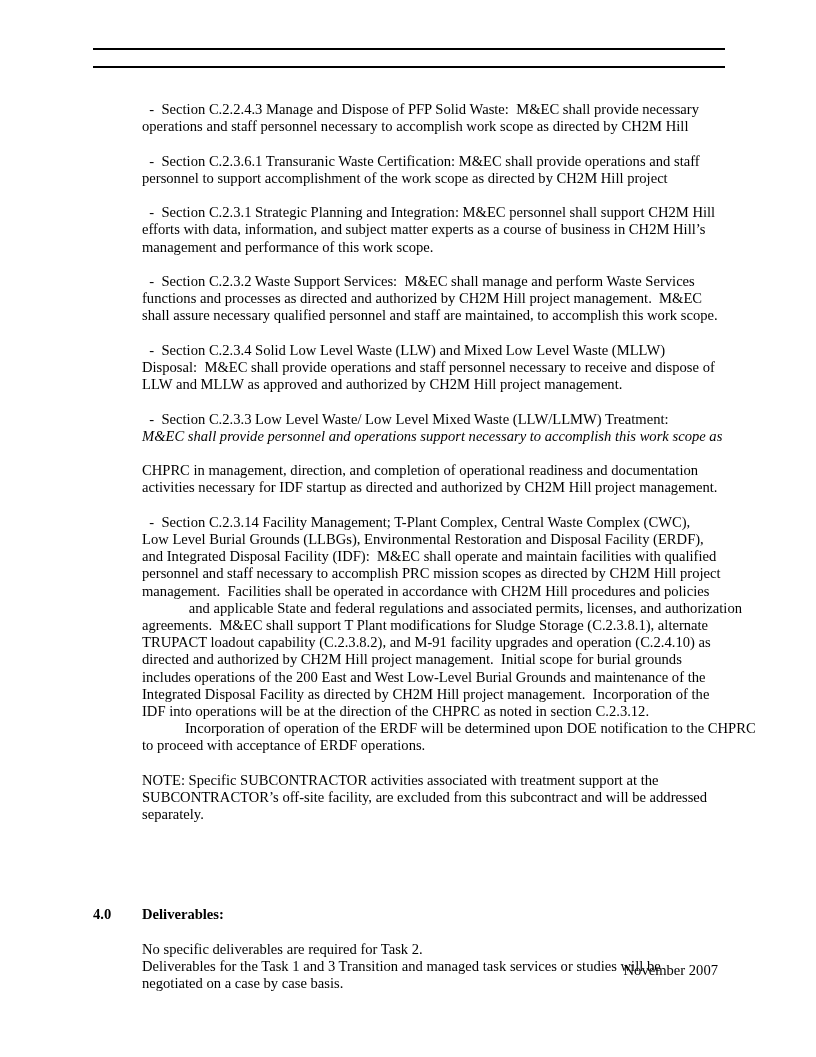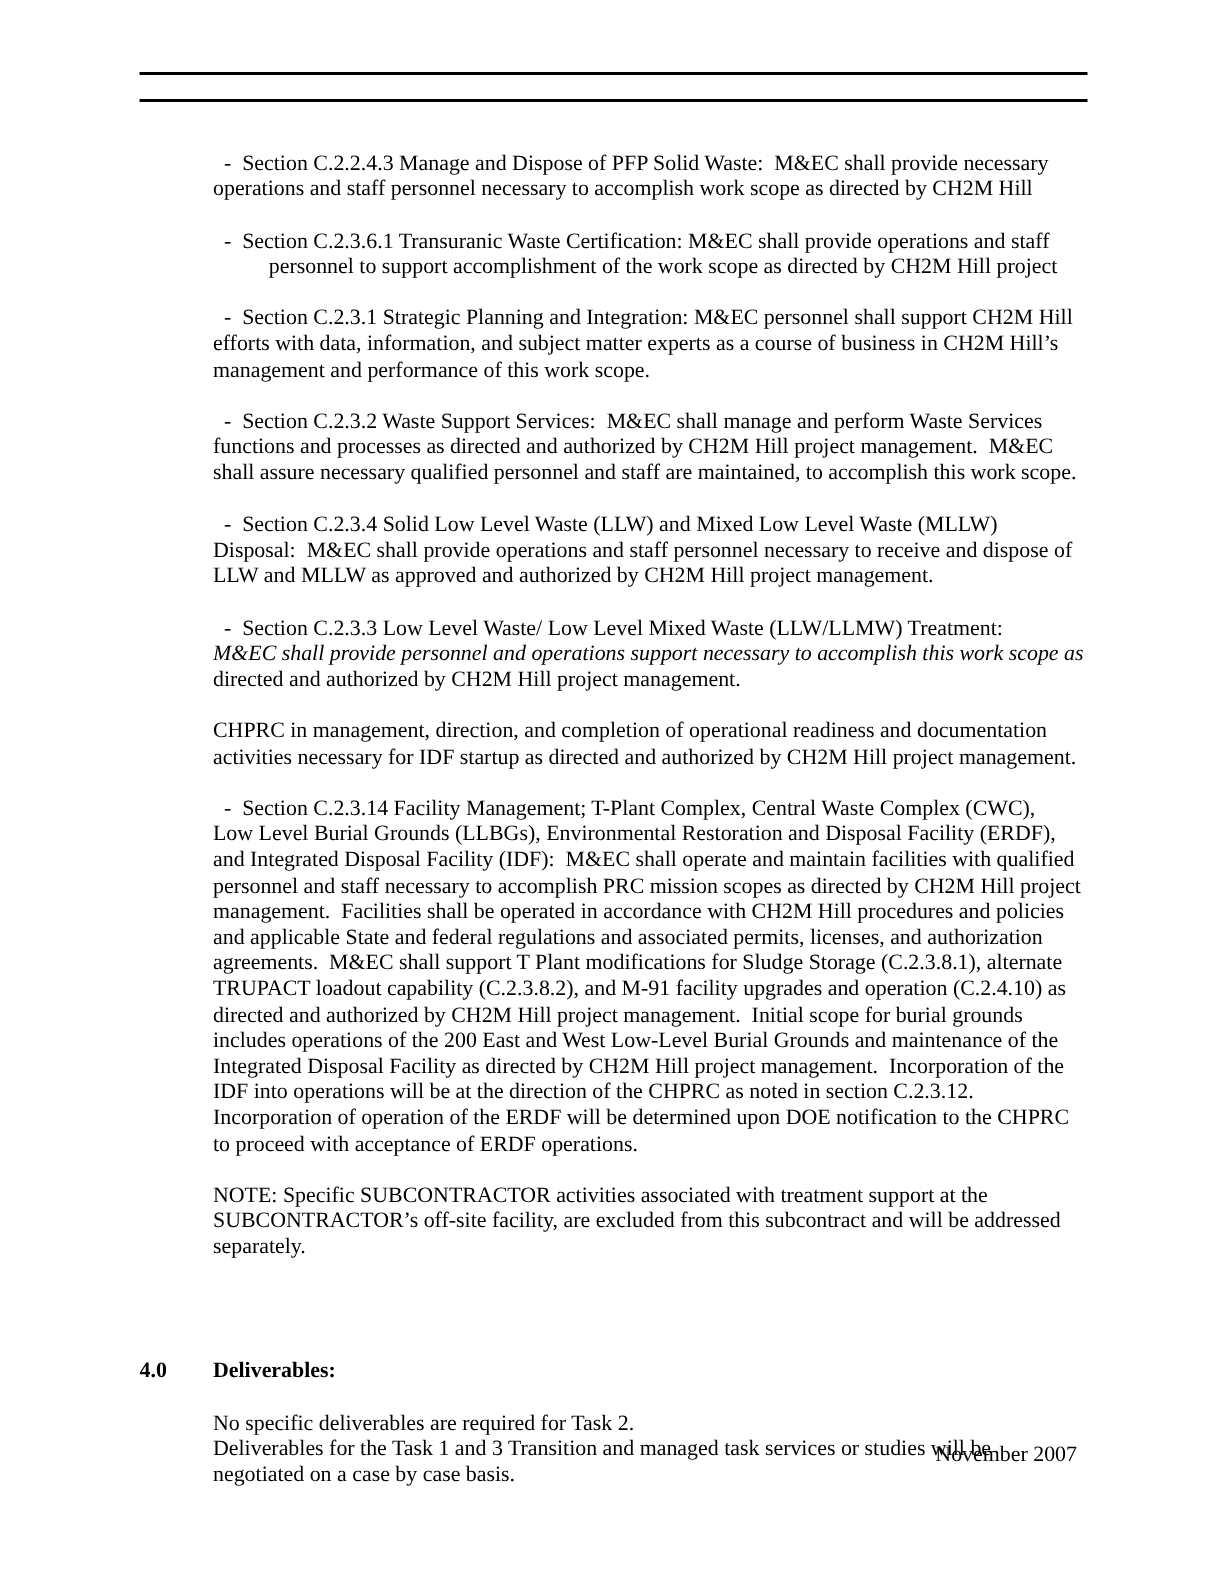--- a/index.html
+++ b/index.html
@@ -72,60 +72,59 @@
 <div class="rule rule-top"></div>
 <div class="rule rule-bottom"></div>
 
 <div class="body-text" id="sections">
     <p class="para">
       <span class="line" style="white-space: pre;">  -  Section C.2.2.4.3 Manage and Dispose of PFP Solid Waste:  M&amp;EC shall provide necessary</span>
       <span class="line" style="white-space: pre;">operations and staff personnel necessary to accomplish work scope as directed by CH2M Hill</span>
     </p>
     <p class="para">
       <span class="line" style="white-space: pre;">  -  Section C.2.3.6.1 Transuranic Waste Certification: M&amp;EC shall provide operations and staff</span>
-      <span class="line" style="white-space: pre; text-align: center;">personnel to support accomplishment of the work scope as directed by CH2M Hill project</span>
+      <span class="line" style="white-space: pre;">personnel to support accomplishment of the work scope as directed by CH2M Hill project</span>
     </p>
     <p class="para">
       <span class="line" style="white-space: pre;">  -  Section C.2.3.1 Strategic Planning and Integration: M&amp;EC personnel shall support CH2M Hill</span>
       <span class="line" style="white-space: pre;">efforts with data, information, and subject matter experts as a course of business in CH2M Hill’s</span>
       <span class="line" style="white-space: pre;">management and performance of this work scope.</span>
     </p>
     <p class="para">
       <span class="line" style="white-space: pre;">  -  Section C.2.3.2 Waste Support Services:  M&amp;EC shall manage and perform Waste Services</span>
       <span class="line" style="white-space: pre;">functions and processes as directed and authorized by CH2M Hill project management.  M&amp;EC</span>
       <span class="line" style="white-space: pre;">shall assure necessary qualified personnel and staff are maintained, to accomplish this work scope.</span>
     </p>
     <p class="para">
       <span class="line" style="white-space: pre;">  -  Section C.2.3.4 Solid Low Level Waste (LLW) and Mixed Low Level Waste (MLLW)</span>
       <span class="line" style="white-space: pre;">Disposal:  M&amp;EC shall provide operations and staff personnel necessary to receive and dispose of</span>
       <span class="line" style="white-space: pre;">LLW and MLLW as approved and authorized by CH2M Hill project management.</span>
     </p>
     <p class="para">
       <span class="line" style="white-space: pre;">  -  Section C.2.3.3 Low Level Waste/ Low Level Mixed Waste (LLW/LLMW) Treatment:</span>
       <span class="line" style="white-space: pre; font-style: italic;">M&amp;EC shall provide personnel and operations support necessary to accomplish this work scope as</span>
-      <span class="line" style="white-space: pre;">directed and authorized by CH2M Hill project management.</span>
     </p>
     <p class="para">
       <span class="line" style="white-space: pre;">CHPRC in management, direction, and completion of operational readiness and documentation</span>
       <span class="line" style="white-space: pre;">activities necessary for IDF startup as directed and authorized by CH2M Hill project management.</span>
     </p>
     <p class="para">
       <span class="line" style="white-space: pre;">  -  Section C.2.3.14 Facility Management; T-Plant Complex, Central Waste Complex (CWC),</span>
       <span class="line" style="white-space: pre;">Low Level Burial Grounds (LLBGs), Environmental Restoration and Disposal Facility (ERDF),</span>
       <span class="line" style="white-space: pre;">and Integrated Disposal Facility (IDF):  M&amp;EC shall operate and maintain facilities with qualified</span>
       <span class="line" style="white-space: pre;">personnel and staff necessary to accomplish PRC mission scopes as directed by CH2M Hill project</span>
       <span class="line" style="white-space: pre;">management.  Facilities shall be operated in accordance with CH2M Hill procedures and policies</span>
-      <span class="line" style="white-space: pre;">and applicable State and federal regulations and associated permits, licenses, and authorization</span>
+      <span class="line" style="white-space: pre; text-align: right;">and applicable State and federal regulations and associated permits, licenses, and authorization</span>
       <span class="line" style="white-space: pre;">agreements.  M&amp;EC shall support T Plant modifications for Sludge Storage (C.2.3.8.1), alternate</span>
       <span class="line" style="white-space: pre;">TRUPACT loadout capability (C.2.3.8.2), and M-91 facility upgrades and operation (C.2.4.10) as</span>
       <span class="line" style="white-space: pre;">directed and authorized by CH2M Hill project management.  Initial scope for burial grounds</span>
       <span class="line" style="white-space: pre;">includes operations of the 200 East and West Low-Level Burial Grounds and maintenance of the</span>
       <span class="line" style="white-space: pre;">Integrated Disposal Facility as directed by CH2M Hill project management.  Incorporation of the</span>
       <span class="line" style="white-space: pre;">IDF into operations will be at the direction of the CHPRC as noted in section C.2.3.12.</span>
-      <span class="line" style="white-space: pre;">Incorporation of operation of the ERDF will be determined upon DOE notification to the CHPRC</span>
+      <span class="line" style="white-space: pre; margin-left: 43px;">Incorporation of operation of the ERDF will be determined upon DOE notification to the CHPRC</span>
       <span class="line" style="white-space: pre;">to proceed with acceptance of ERDF operations.</span>
     </p>
     <p class="para">
       <span class="line" style="white-space: pre;">NOTE: Specific SUBCONTRACTOR activities associated with treatment support at the</span>
       <span class="line" style="white-space: pre;">SUBCONTRACTOR’s off-site facility, are excluded from this subcontract and will be addressed</span>
       <span class="line" style="white-space: pre;">separately.</span>
     </p>
   </div>
 
 <div class="heading">

